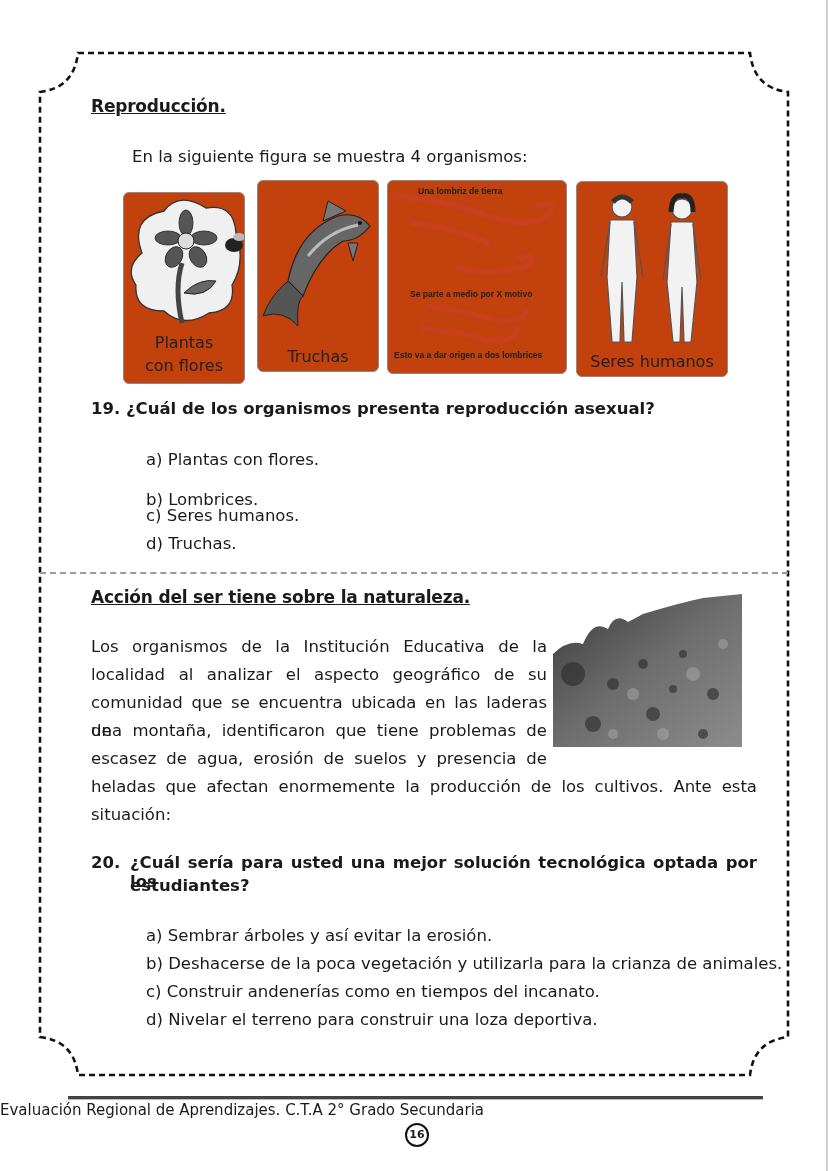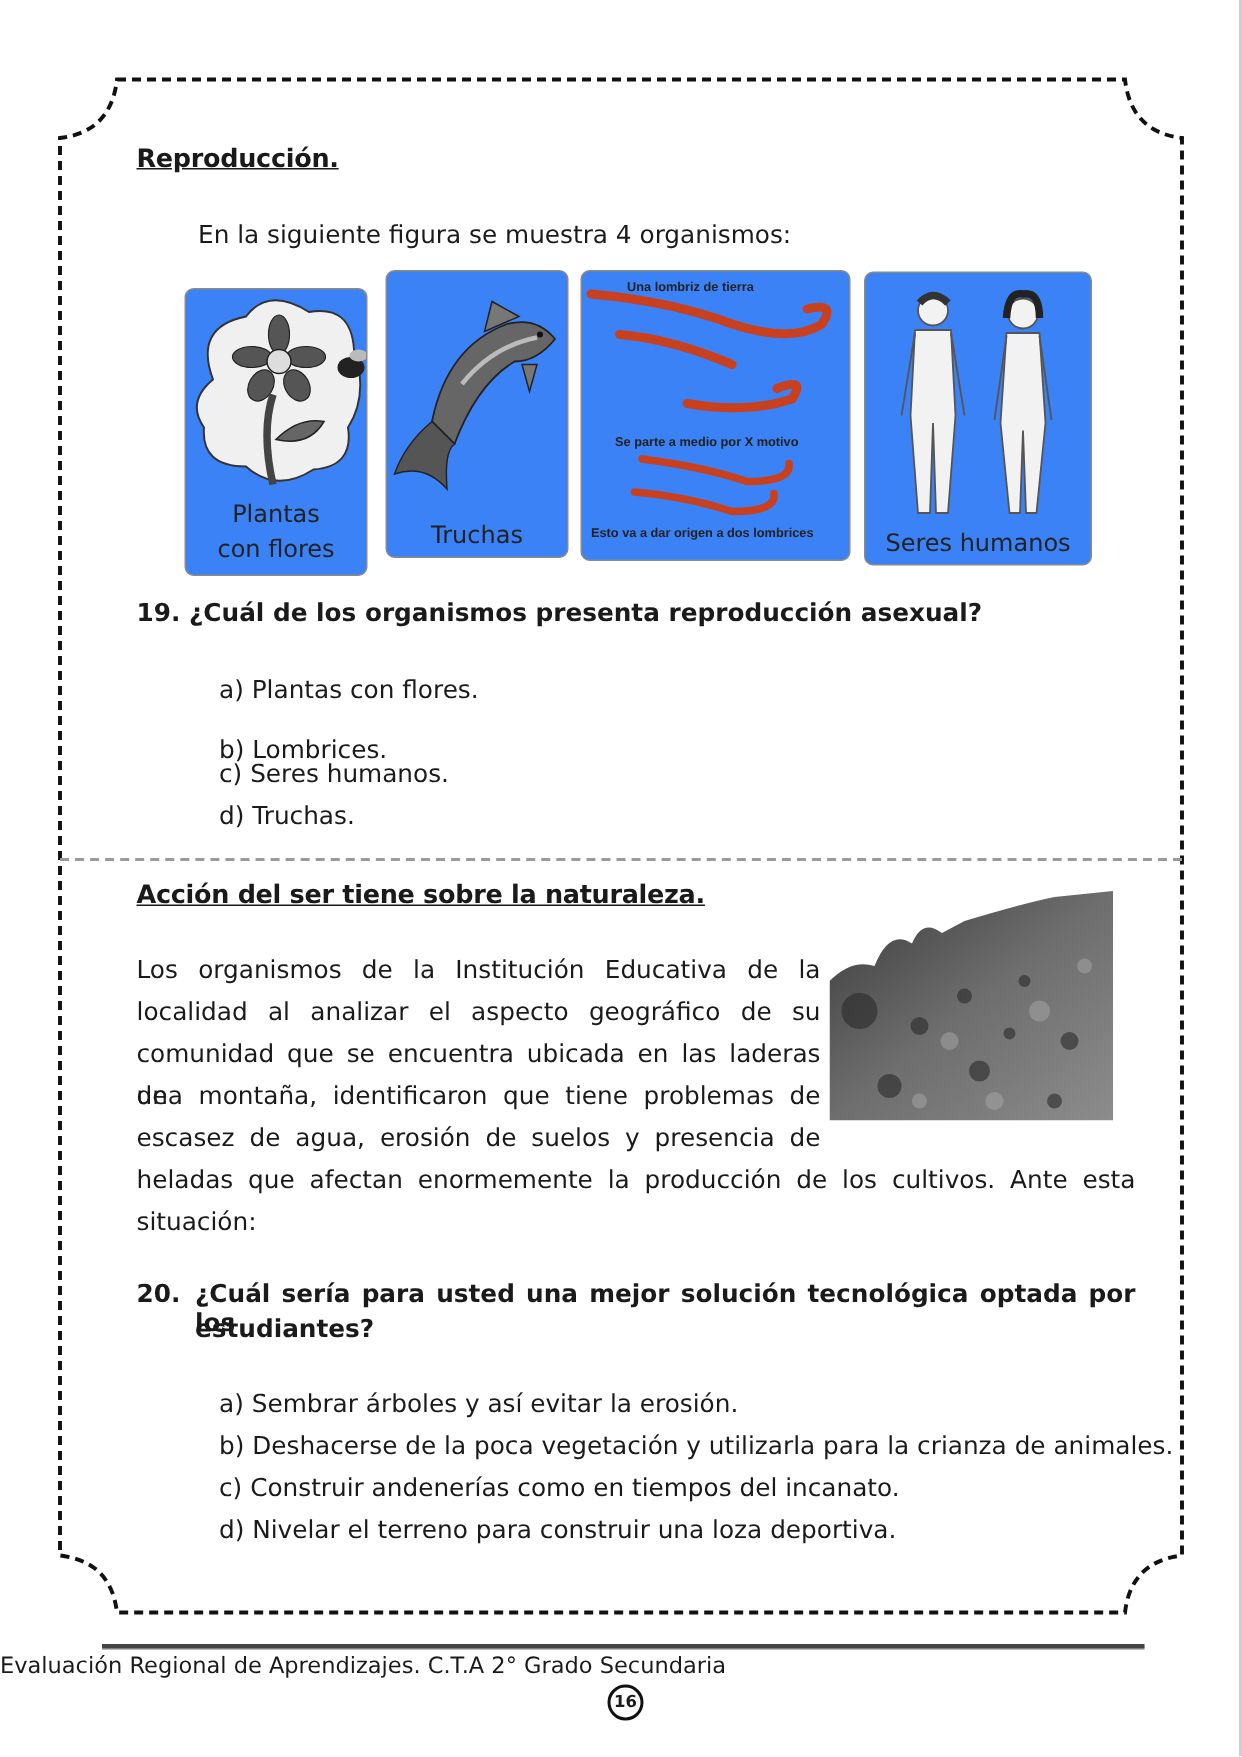--- a/index.html
+++ b/index.html
@@ -10,21 +10,21 @@
     .page-edge { position: absolute; right: 0; top: 0; width: 2px; height: 1171px; background: #cfcfcf; }
     .frame { position: absolute; left: 0; top: 0; }
     .abs { position: absolute; }
     .title {
       font-weight: bold; font-size: 17px; text-decoration: underline; letter-spacing: -0.2px;
     }
     .body-text { font-size: 16.5px; }
     .q { font-weight: bold; font-size: 16.5px; }
     .opt { font-size: 16.5px; position: absolute; left: 146px; }
     .card {
-      position: absolute; border: 1.5px solid #8a8a8a; border-radius: 6px; background: #3b82f6; overflow: hidden;
+      position: absolute; border: 1.5px solid #8a8a8a; border-radius: 6px; background: #c2410c; overflow: hidden;
     }
     .card-label { position: absolute; width: 100%; text-align: center; font-size: 16px; color: #222; }
     .worm-text { position: absolute; font-family: "Liberation Sans", sans-serif; font-weight: bold; font-size: 8.5px; color: #222; }
     .para { position: absolute; left: 91px; width: 456px; font-size: 16.5px; line-height: 28px; text-align: justify; text-align-last: justify; }
     .full { position: absolute; left: 91px; width: 666px; font-size: 16.5px; line-height: 28px; }
     .sep { position: absolute; left: 40px; width: 748px; top: 572px; border-top: 2.5px dashed #9a9a9a; }
     .footer-line { position: absolute; left: 68px; width: 695px; top: 1096px; height: 3px; background: #444; box-shadow: 0 1px 0 #bbb; }
     .footer-text { position: absolute; top: 1101px; left: 0; width: 828px; font-size: 15px; }
     .page-num {
       position: absolute; left: 405px; top: 1123px; width: 20px; height: 20px; border: 2px solid #111; border-radius: 50%;

